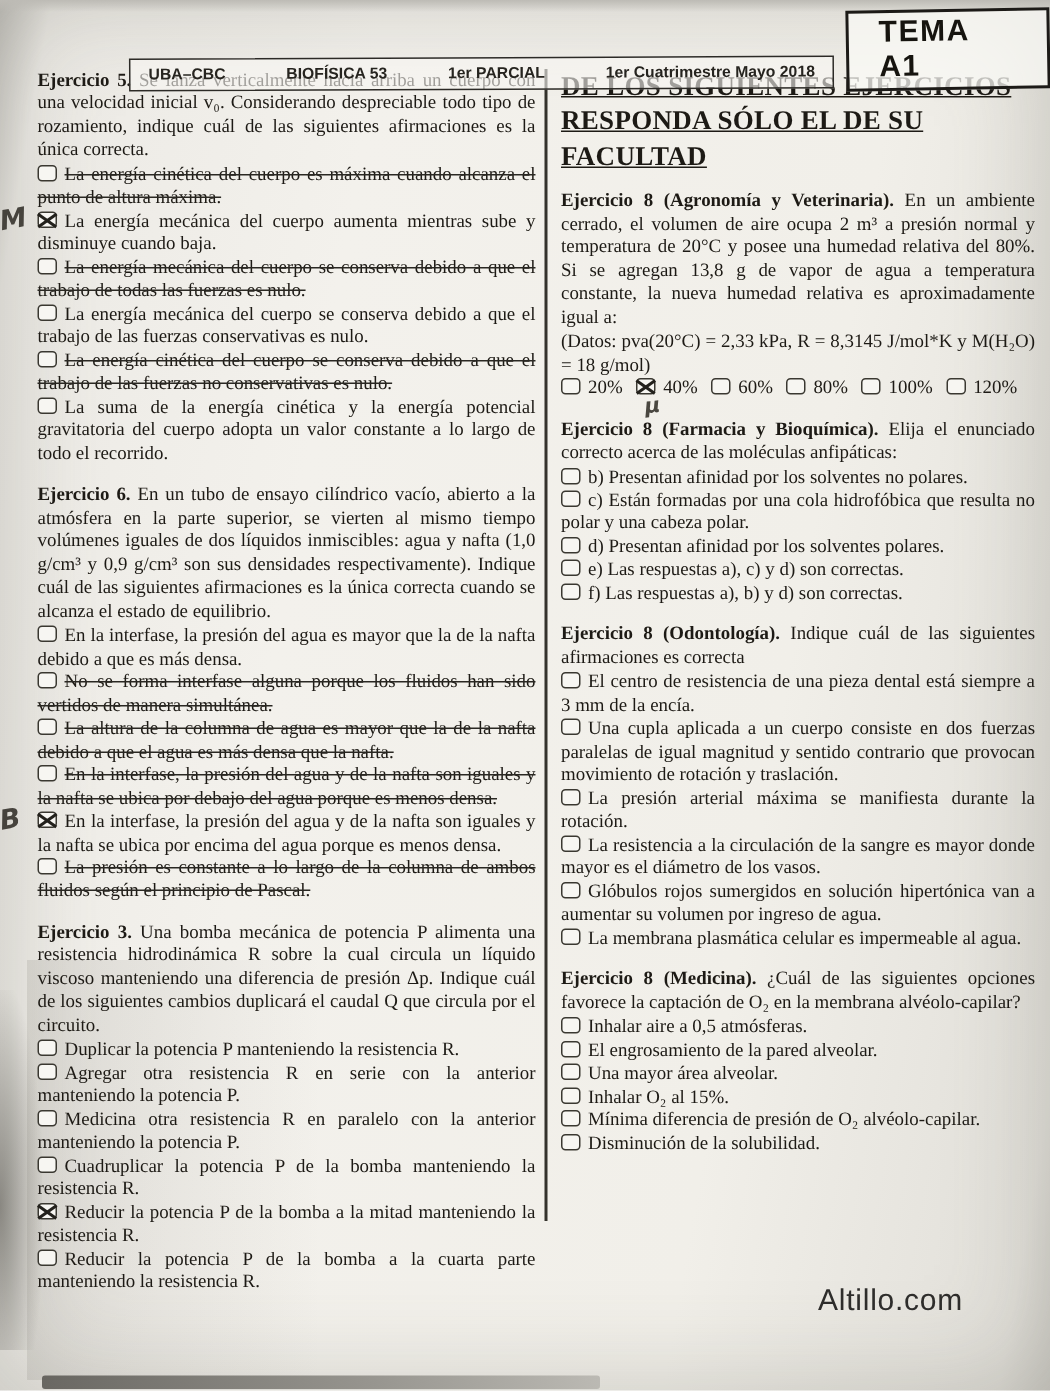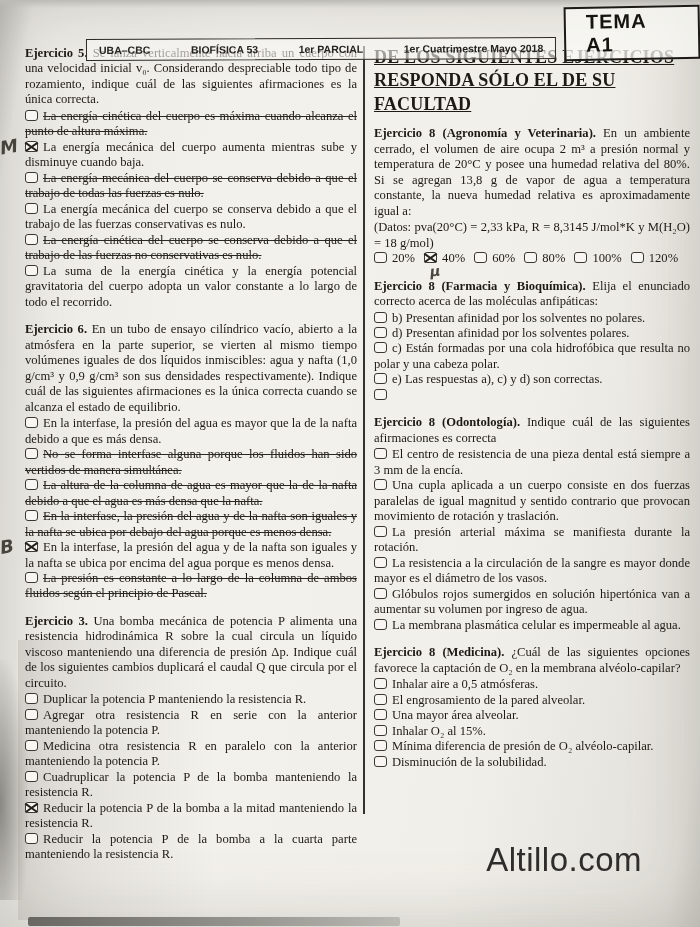--- a/index.html
+++ b/index.html
@@ -56,21 +56,21 @@
   }
   .inline-opts{display:flex; flex-wrap:wrap; column-gap:9px; row-gap:2px; margin-top:0;}
   .inline-opt{white-space:nowrap; position:relative;}
   .note-below{
     position:absolute; left:6px; top:12px; font-family:"DejaVu Sans",sans-serif;
     font-size:14px; font-style:italic; font-weight:bold; color:#4a4740; transform:rotate(-6deg);
   }
   
   .watermark{
     position:absolute; right:58px; bottom:48px; z-index:3;
-    font-family:"Liberation Sans",sans-serif; font-size:33px; color:#2e2d2b; letter-spacing:.5px;
+    font-family:"Liberation Sans",sans-serif; font-size:20px; color:#2e2d2b; letter-spacing:.5px;
   }
   .left-smudge{
     position:absolute; left:0; top:660px; width:28px; height:240px; z-index:1;
     background:radial-gradient(ellipse at 0% 60%, rgba(70,68,62,.55), rgba(70,68,62,0) 75%);
   }
   .shade-lower-left{
     position:absolute; left:18px; top:640px; width:230px; height:280px; z-index:1;
     background:linear-gradient(90deg, rgba(125,122,114,.18), rgba(125,122,114,0) 85%);
   }
   .bottom-bar{
@@ -141,24 +141,24 @@
             <span class="inline-opt"><span class="checkbox checked"></span><span class="opt-text">40%</span><span class="note-below">μ</span></span>
             <span class="inline-opt"><span class="checkbox"></span><span class="opt-text">60%</span></span>
             <span class="inline-opt"><span class="checkbox"></span><span class="opt-text">80%</span></span>
             <span class="inline-opt"><span class="checkbox"></span><span class="opt-text">100%</span></span>
             <span class="inline-opt"><span class="checkbox"></span><span class="opt-text">120%</span></span>
           </div>
         </div>
         <div class="exercise">
           <div class="intro"><span class="ex-title">Ejercicio 8 (Farmacia y Bioquímica). </span>Elija el enunciado correcto acerca de las moléculas anfipáticas:</div>
           <div class="option"><span class="checkbox"></span><span class="opt-text">b) Presentan afinidad por los solventes no polares.</span></div>
+          <div class="option"><span class="checkbox"></span><span class="opt-text">c) Están formadas por una cola hidrofóbica que resulta no polar y una cabeza polar.</span></div>
           <div class="option"><span class="checkbox"></span><span class="opt-text">d) Presentan afinidad por los solventes polares.</span></div>
-          <div class="option"><span class="checkbox"></span><span class="opt-text">c) Están formadas por una cola hidrofóbica que resulta no polar y una cabeza polar.</span></div>
           <div class="option"><span class="checkbox"></span><span class="opt-text">e) Las respuestas a), c) y d) son correctas.</span></div>
-          <div class="option"><span class="checkbox"></span></div>
+          <div class="option"><span class="checkbox"></span><span class="opt-text">f) Las respuestas a), b) y d) son correctas.</span></div>
         </div>
         <div class="exercise">
           <div class="intro"><span class="ex-title">Ejercicio 8 (Odontología). </span>Indique cuál de las siguientes afirmaciones es correcta</div>
           <div class="option"><span class="checkbox"></span><span class="opt-text">El centro de resistencia de una pieza dental está siempre a 3 mm de la encía.</span></div>
           <div class="option"><span class="checkbox"></span><span class="opt-text">Una cupla aplicada a un cuerpo consiste en dos fuerzas paralelas de igual magnitud y sentido contrario que provocan movimiento de rotación y traslación.</span></div>
           <div class="option"><span class="checkbox"></span><span class="opt-text">La presión arterial máxima se manifiesta durante la rotación.</span></div>
           <div class="option"><span class="checkbox"></span><span class="opt-text">La resistencia a la circulación de la sangre es mayor donde mayor es el diámetro de los vasos.</span></div>
           <div class="option"><span class="checkbox"></span><span class="opt-text">Glóbulos rojos sumergidos en solución hipertónica van a aumentar su volumen por ingreso de agua.</span></div>
           <div class="option"><span class="checkbox"></span><span class="opt-text">La membrana plasmática celular es impermeable al agua.</span></div>
         </div>

